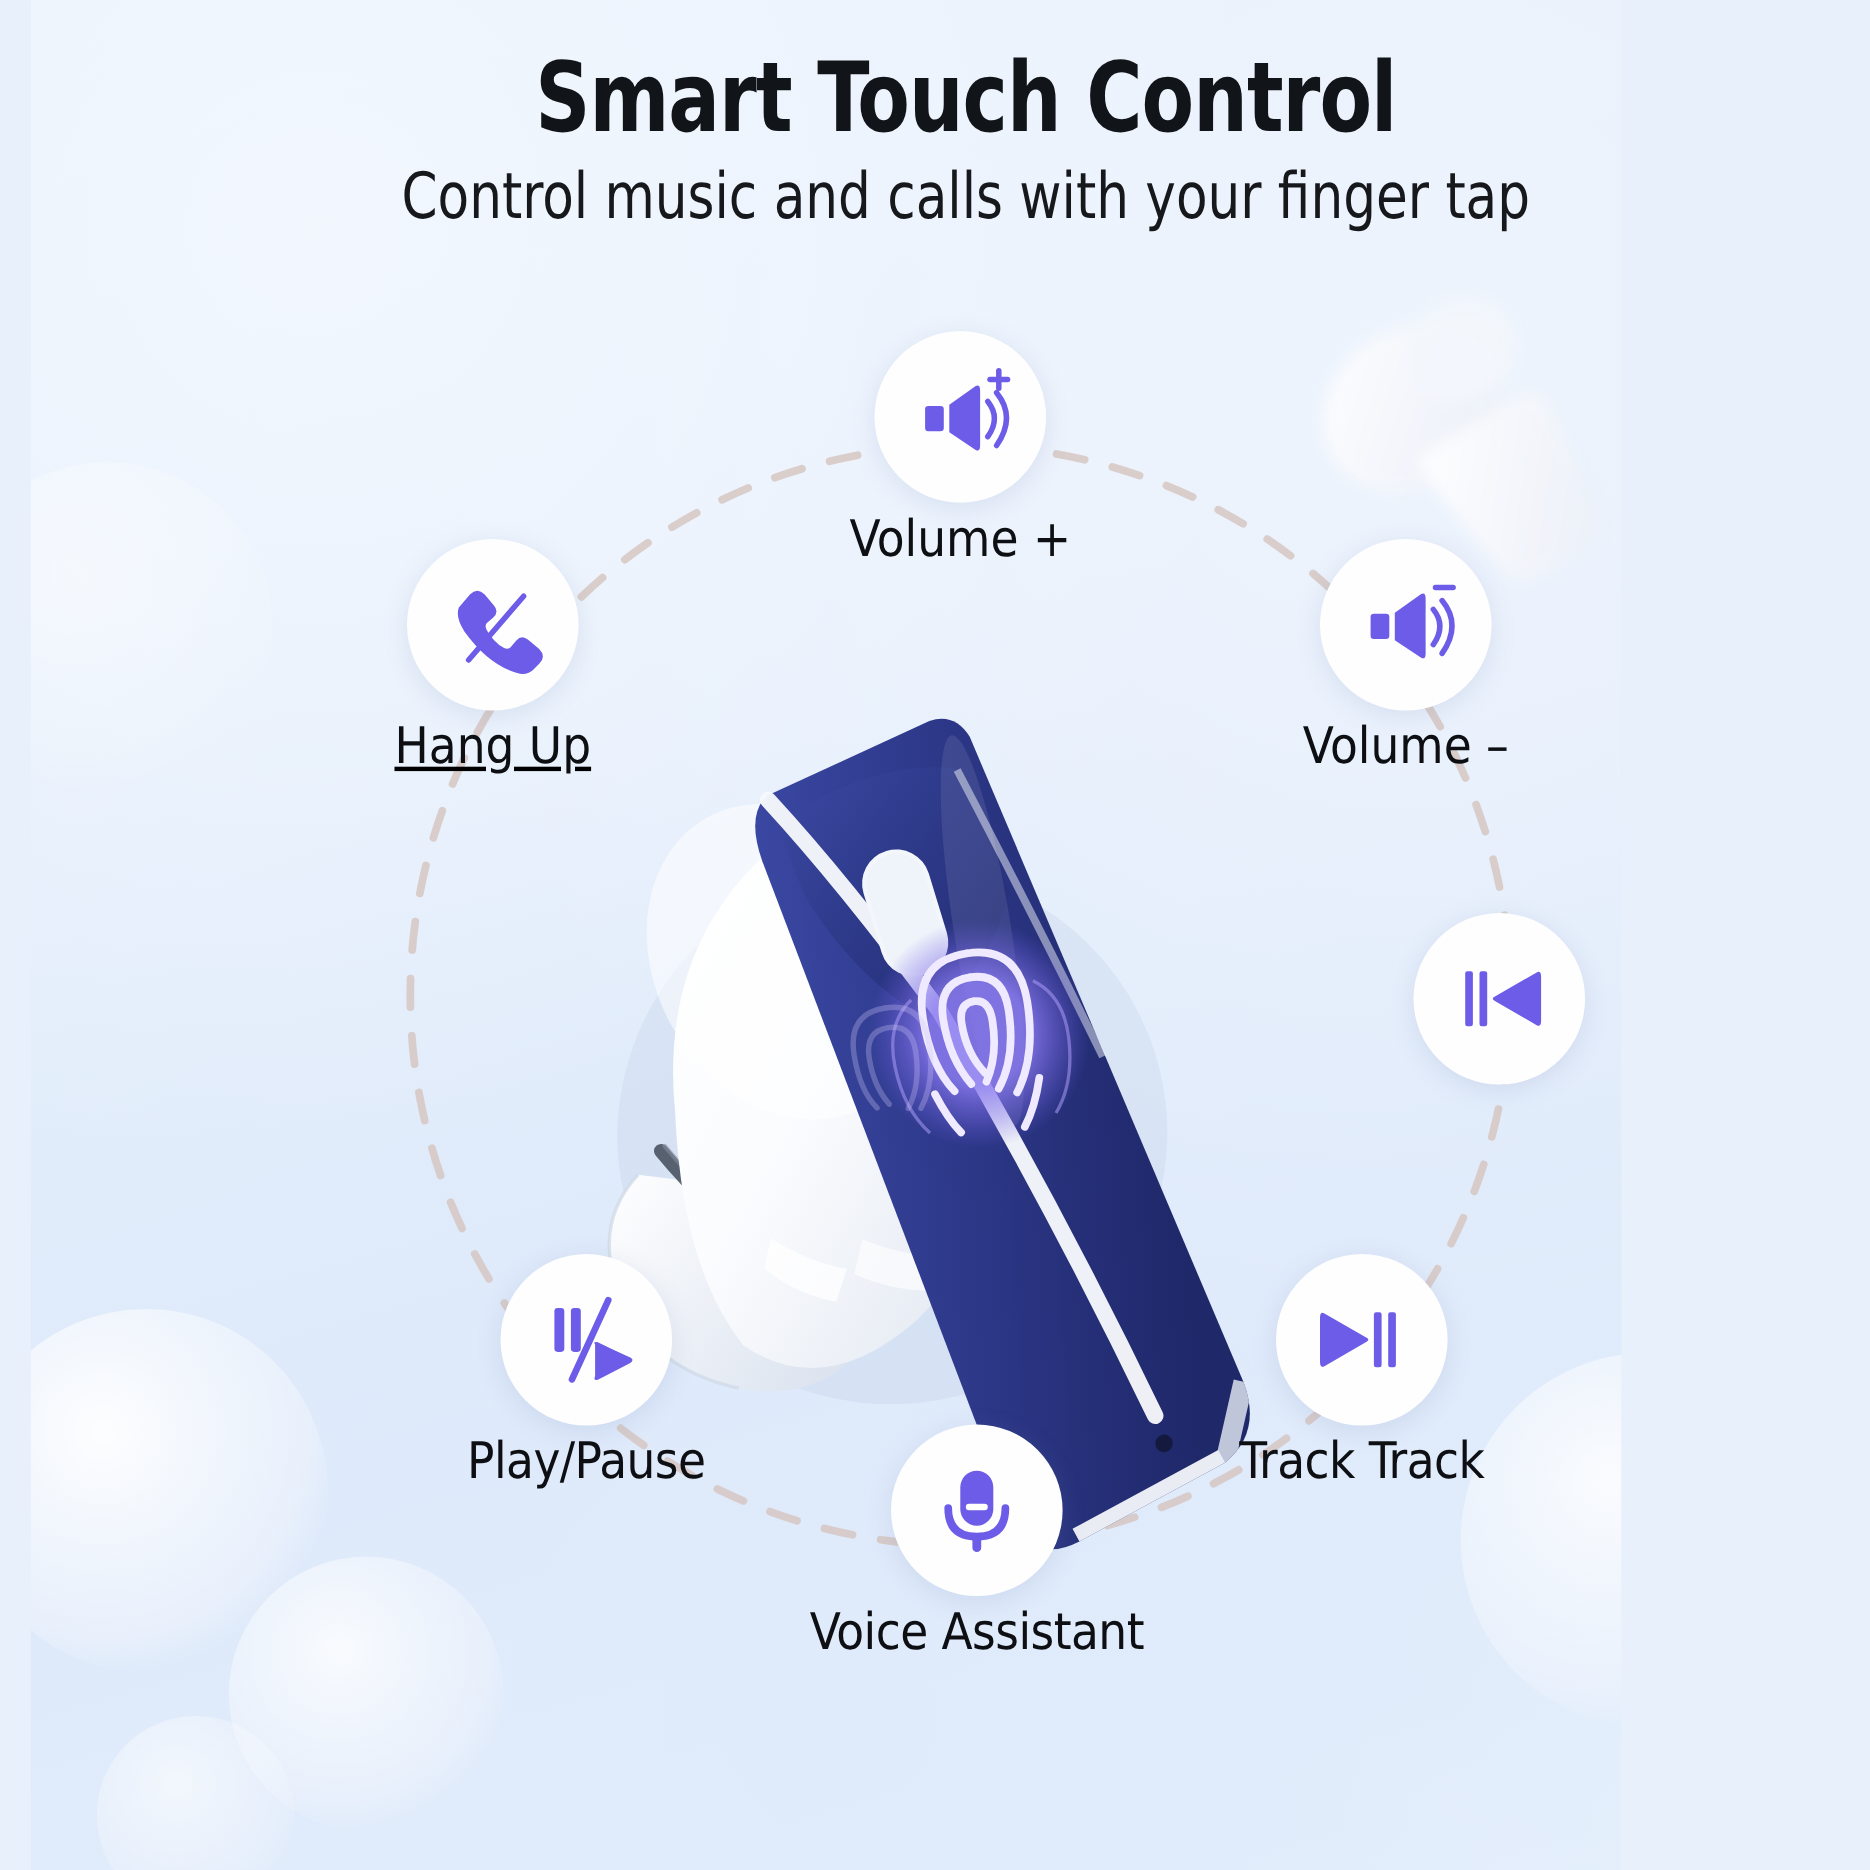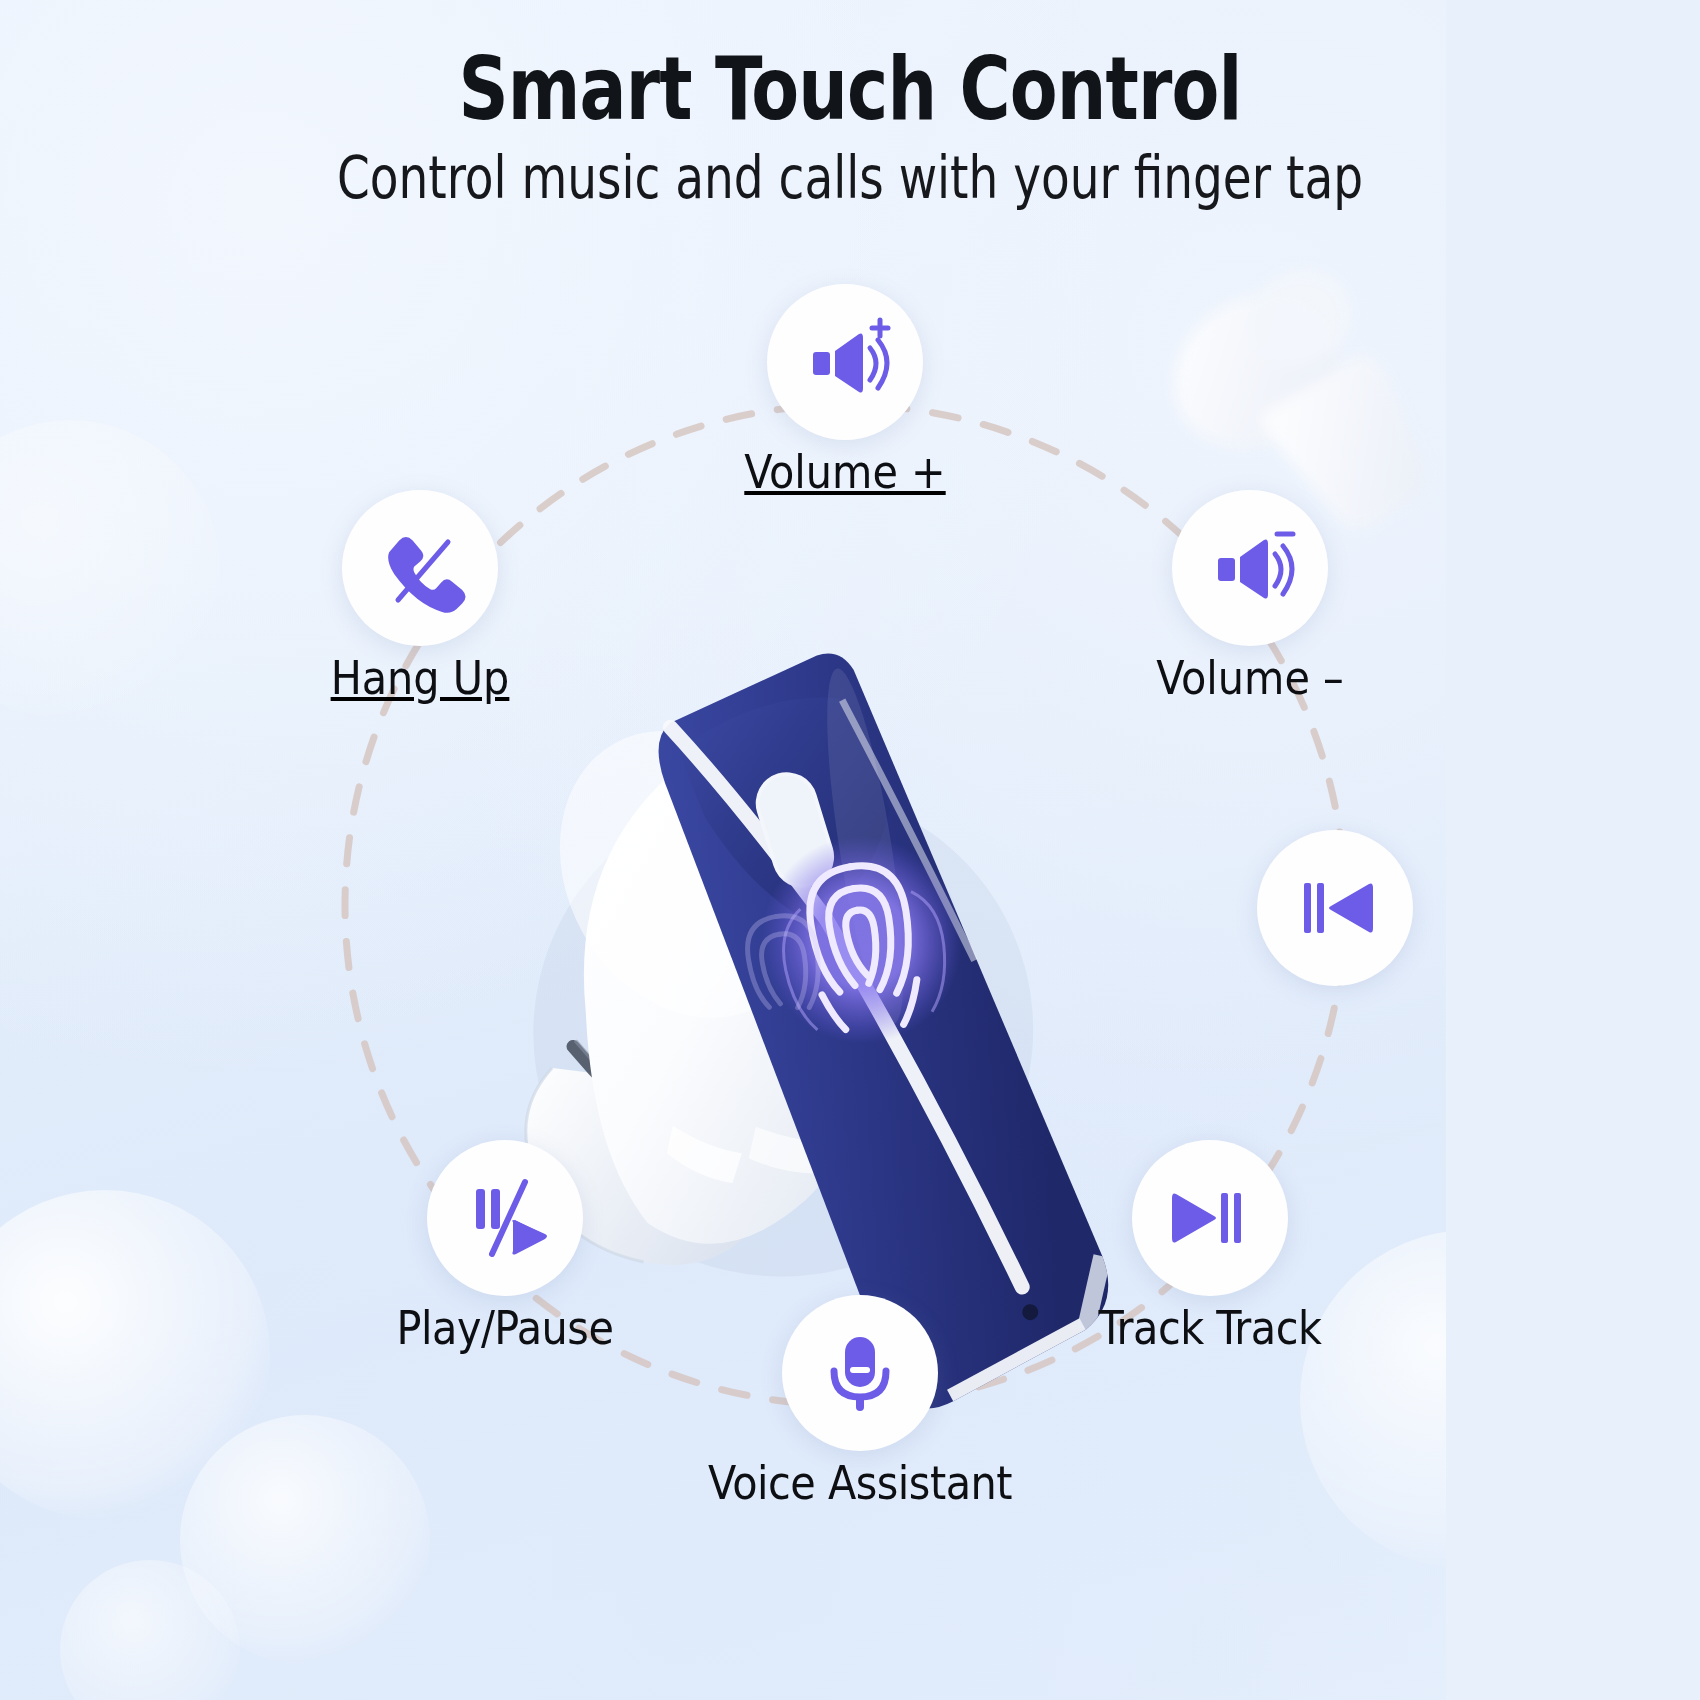--- a/index.html
+++ b/index.html
@@ -9,20 +9,21 @@
     overflow:hidden;
     background:#e8f0fb;
   }
   #stage{
     position:relative;width:1446px;height:1700px;overflow:hidden;
     background:
       radial-gradient(circle at 18% 12%, #f2f7fe 0%, rgba(242,247,254,0) 46%),
       radial-gradient(circle at 86% 20%, #eef4fd 0%, rgba(238,244,253,0) 50%),
       radial-gradient(circle at 50% 92%, #dfeafb 0%, rgba(223,234,251,0) 55%),
       linear-gradient(164deg,#eaf2fd 0%,#e4eefb 38%,#dde9fa 68%,#e6f0fc 100%);
+    margin-left: 28px;
   }
   .bokeh{position:absolute;border-radius:50%;pointer-events:none;}
 
   
   .head{position:absolute;left:0;width:1700px;text-align:center;color:#111418;}
   #title{
     top:44px;font-size:88px;line-height:1.02;font-weight:700;
     letter-spacing:-1px;
     font-family:"Liberation Sans Narrow","DejaVu Sans Condensed","Liberation Sans",sans-serif;
     transform:scaleX(.88);transform-origin:50% 50%;
@@ -179,21 +180,21 @@
         <g stroke="#cfc7f7" stroke-width="6" fill="none" stroke-linecap="round">
           <path d="M452 330 q-42 0 -42 46 q0 40 16 62"></path>
           <path d="M452 352 q-26 0 -26 30 q0 32 14 54"></path>
           <path d="M452 330 q42 0 42 46 q0 44 -20 70"></path>
           <path d="M452 352 q26 0 26 30 q0 38 -18 62"></path>
         </g>
       </g>
     </g>
   </svg>
 
-  <div class="callout" style="left:730px;top:284px;text-decoration:underline;">
+  <div class="callout" style="left:730px;top:301px;">
     <div class="badge">
       <svg width="92" height="92" viewBox="0 0 92 92">
         <g fill="#6C5CE7">
           <rect x="14" y="36" width="17" height="23" rx="3"></rect>
           <path d="M36 35 L60 18 Q64 16 64 22 L64 72 Q64 78 60 76 L36 60 Z"></path>
         </g>
         <g fill="none" stroke="#6C5CE7" stroke-width="5" stroke-linecap="round">
           <path d="M71 32 q12 15 0 32"></path>
           <path d="M79 24 q18 22 0 48"></path>
         </g>

